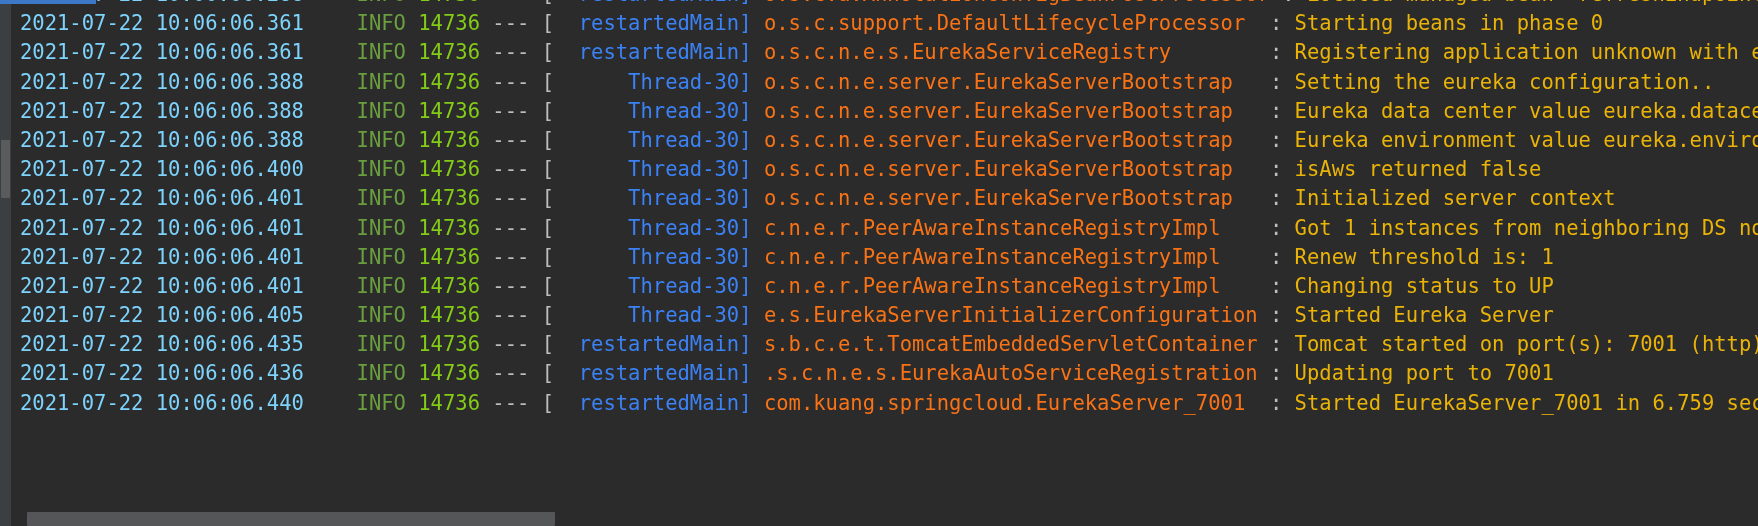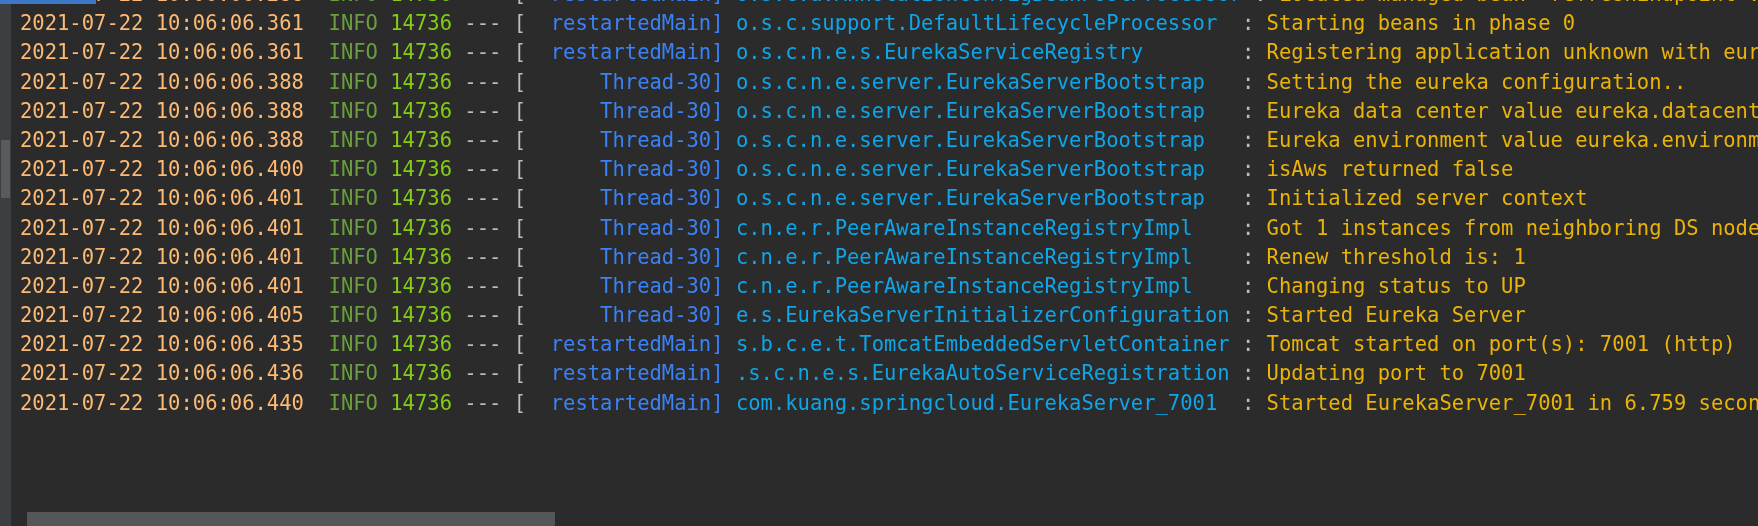--- a/index.html
+++ b/index.html
@@ -66,26 +66,26 @@
     font-size: 20.5px;
     line-height: 29.2px;
     letter-spacing: 0px;
   }
   .log-line {
     height: 29.2px;
     white-space: pre;
     padding-left: 9px;
   }
   .seg { white-space: pre; }
-  .c-time  { color: #fdba74; }
-  .c-level { color: #6a9f3f; }
+  .c-time  { color: #7dd3fc; }
+  .c-level { color: #6a9f3f; margin-left: 28px; }
   .c-pid   { color: #84cc16; }
   .c-dash  { color: #bdbdbd; }
   .c-thread{ color: #3b82f6; }
-  .c-logger{ color: #0ea5e9; }
+  .c-logger{ color: #f97316; }
   .c-sep   { color: #bdbdbd; }
   .c-msg   { color: #eab308; }
 
   
   #hscrollbar {
     position: absolute;
     left: 11px;
     bottom: 0;
     right: 0;
     height: 17px;

